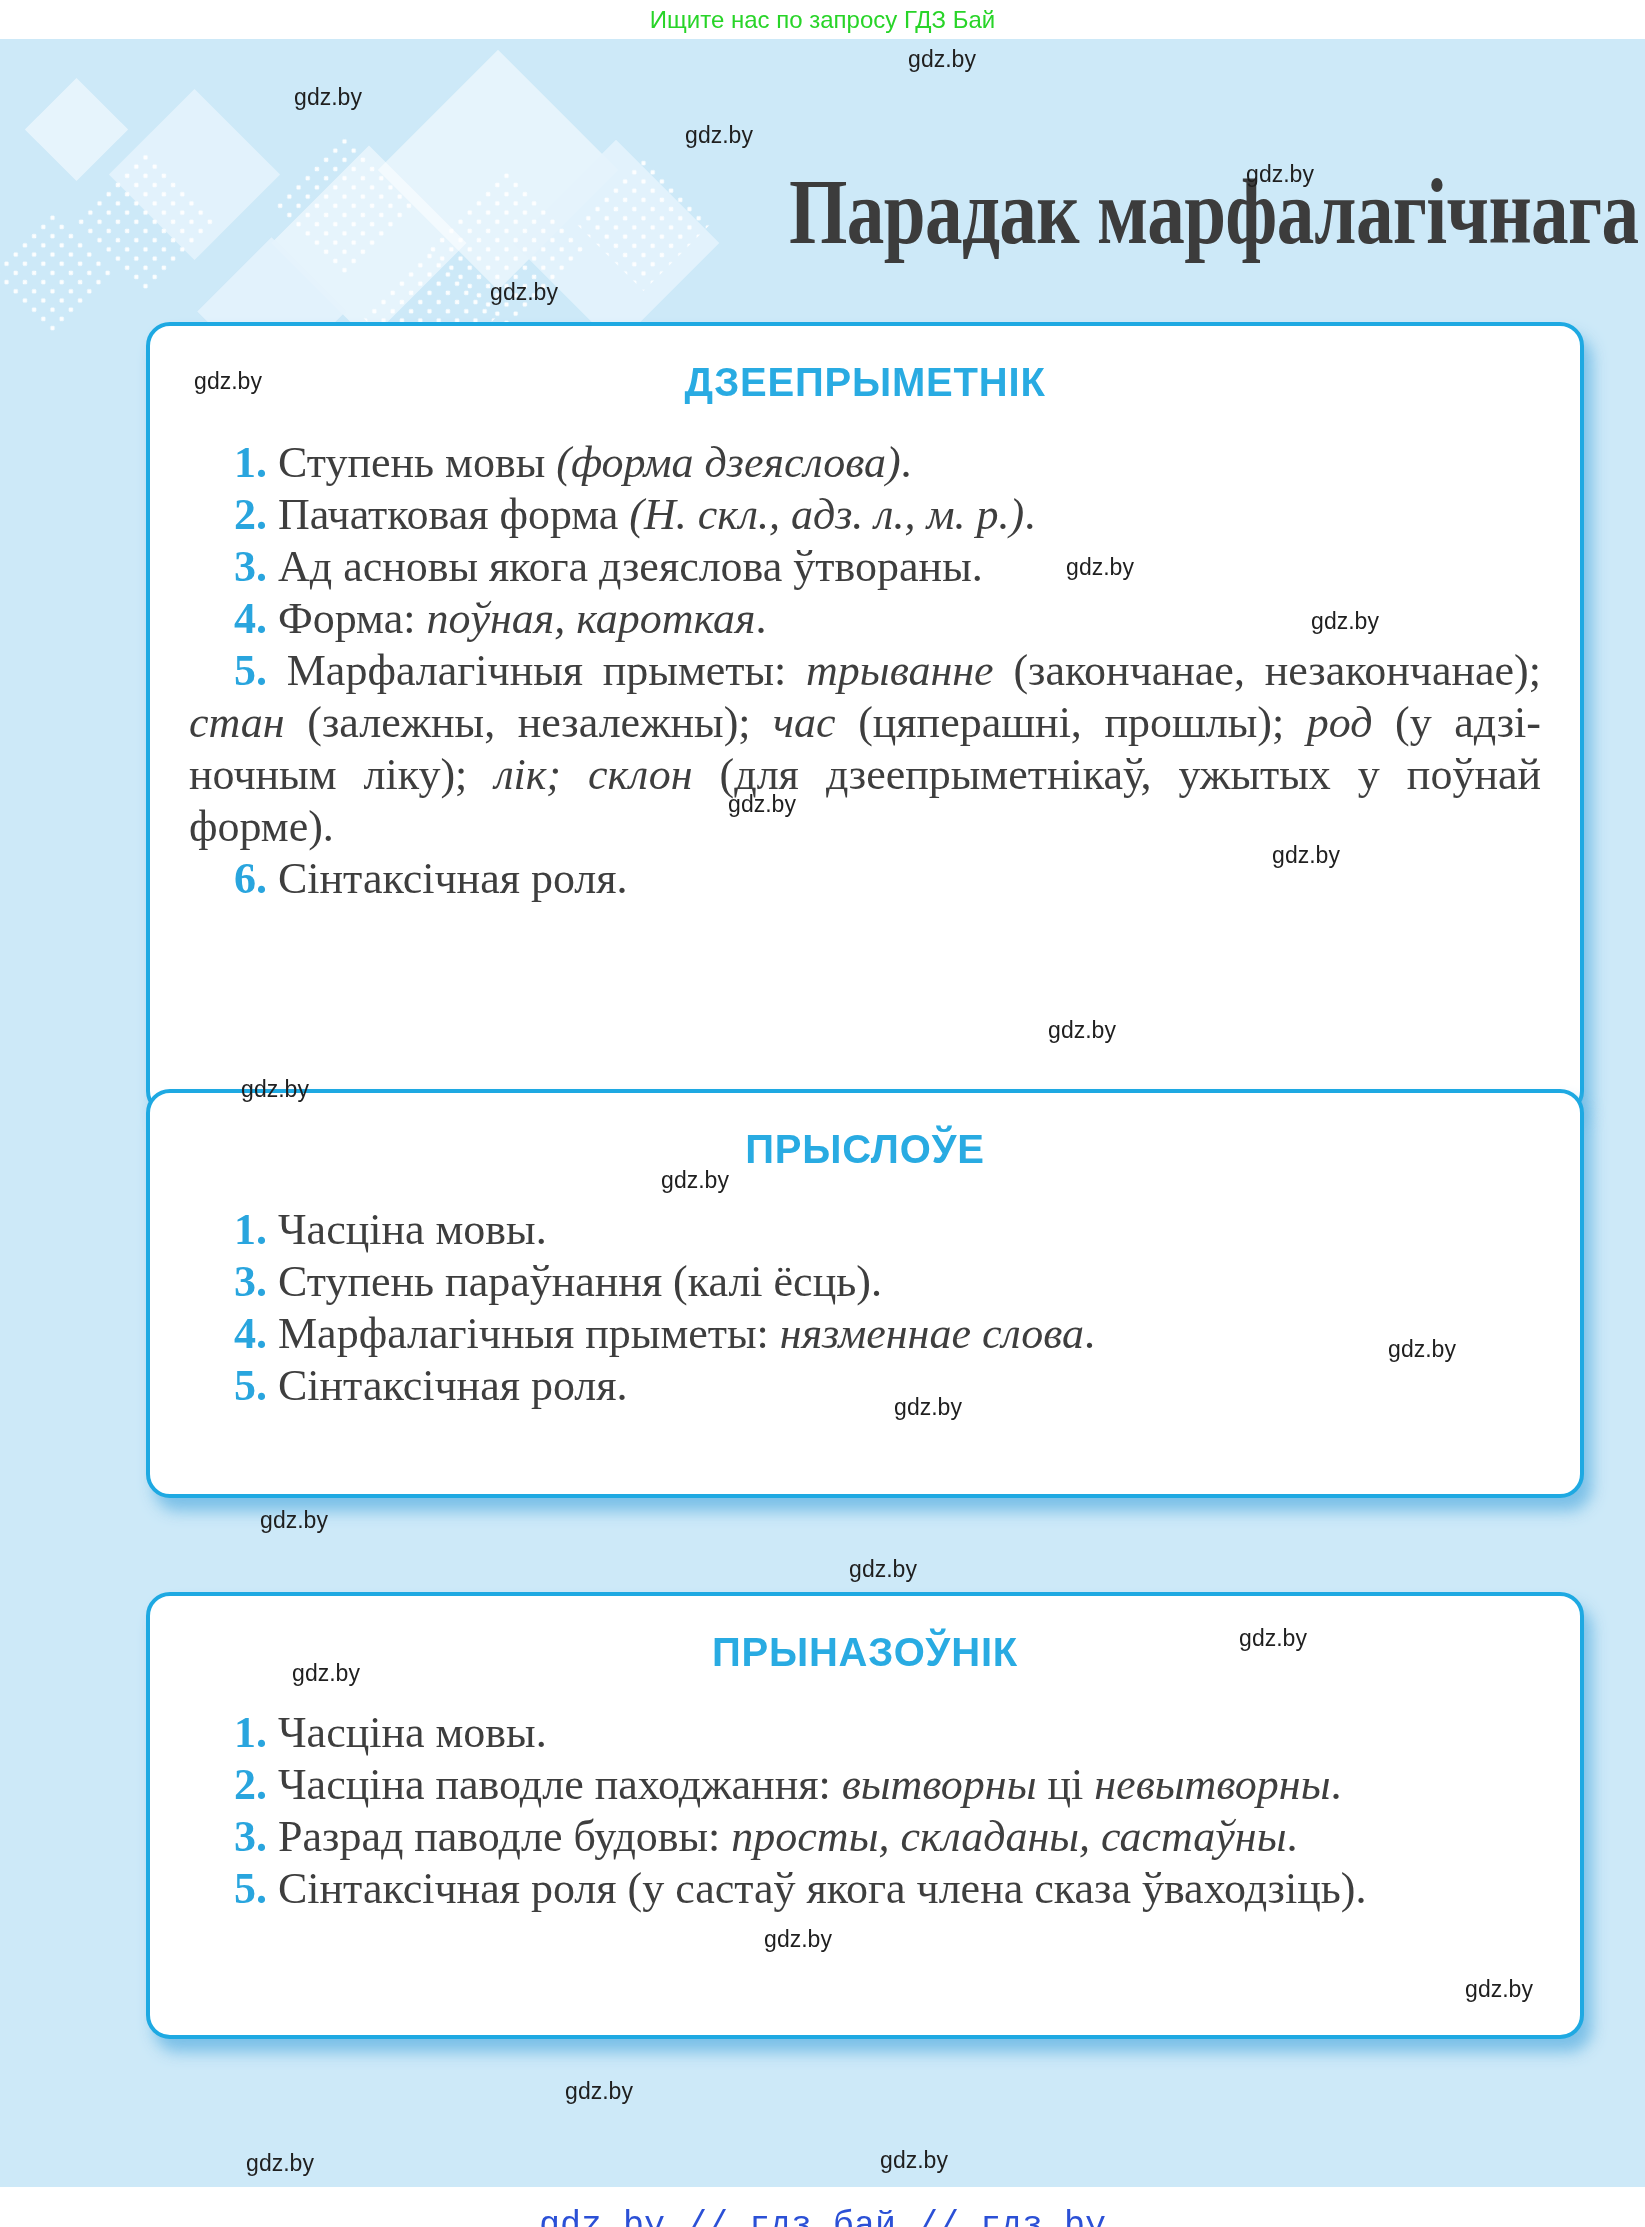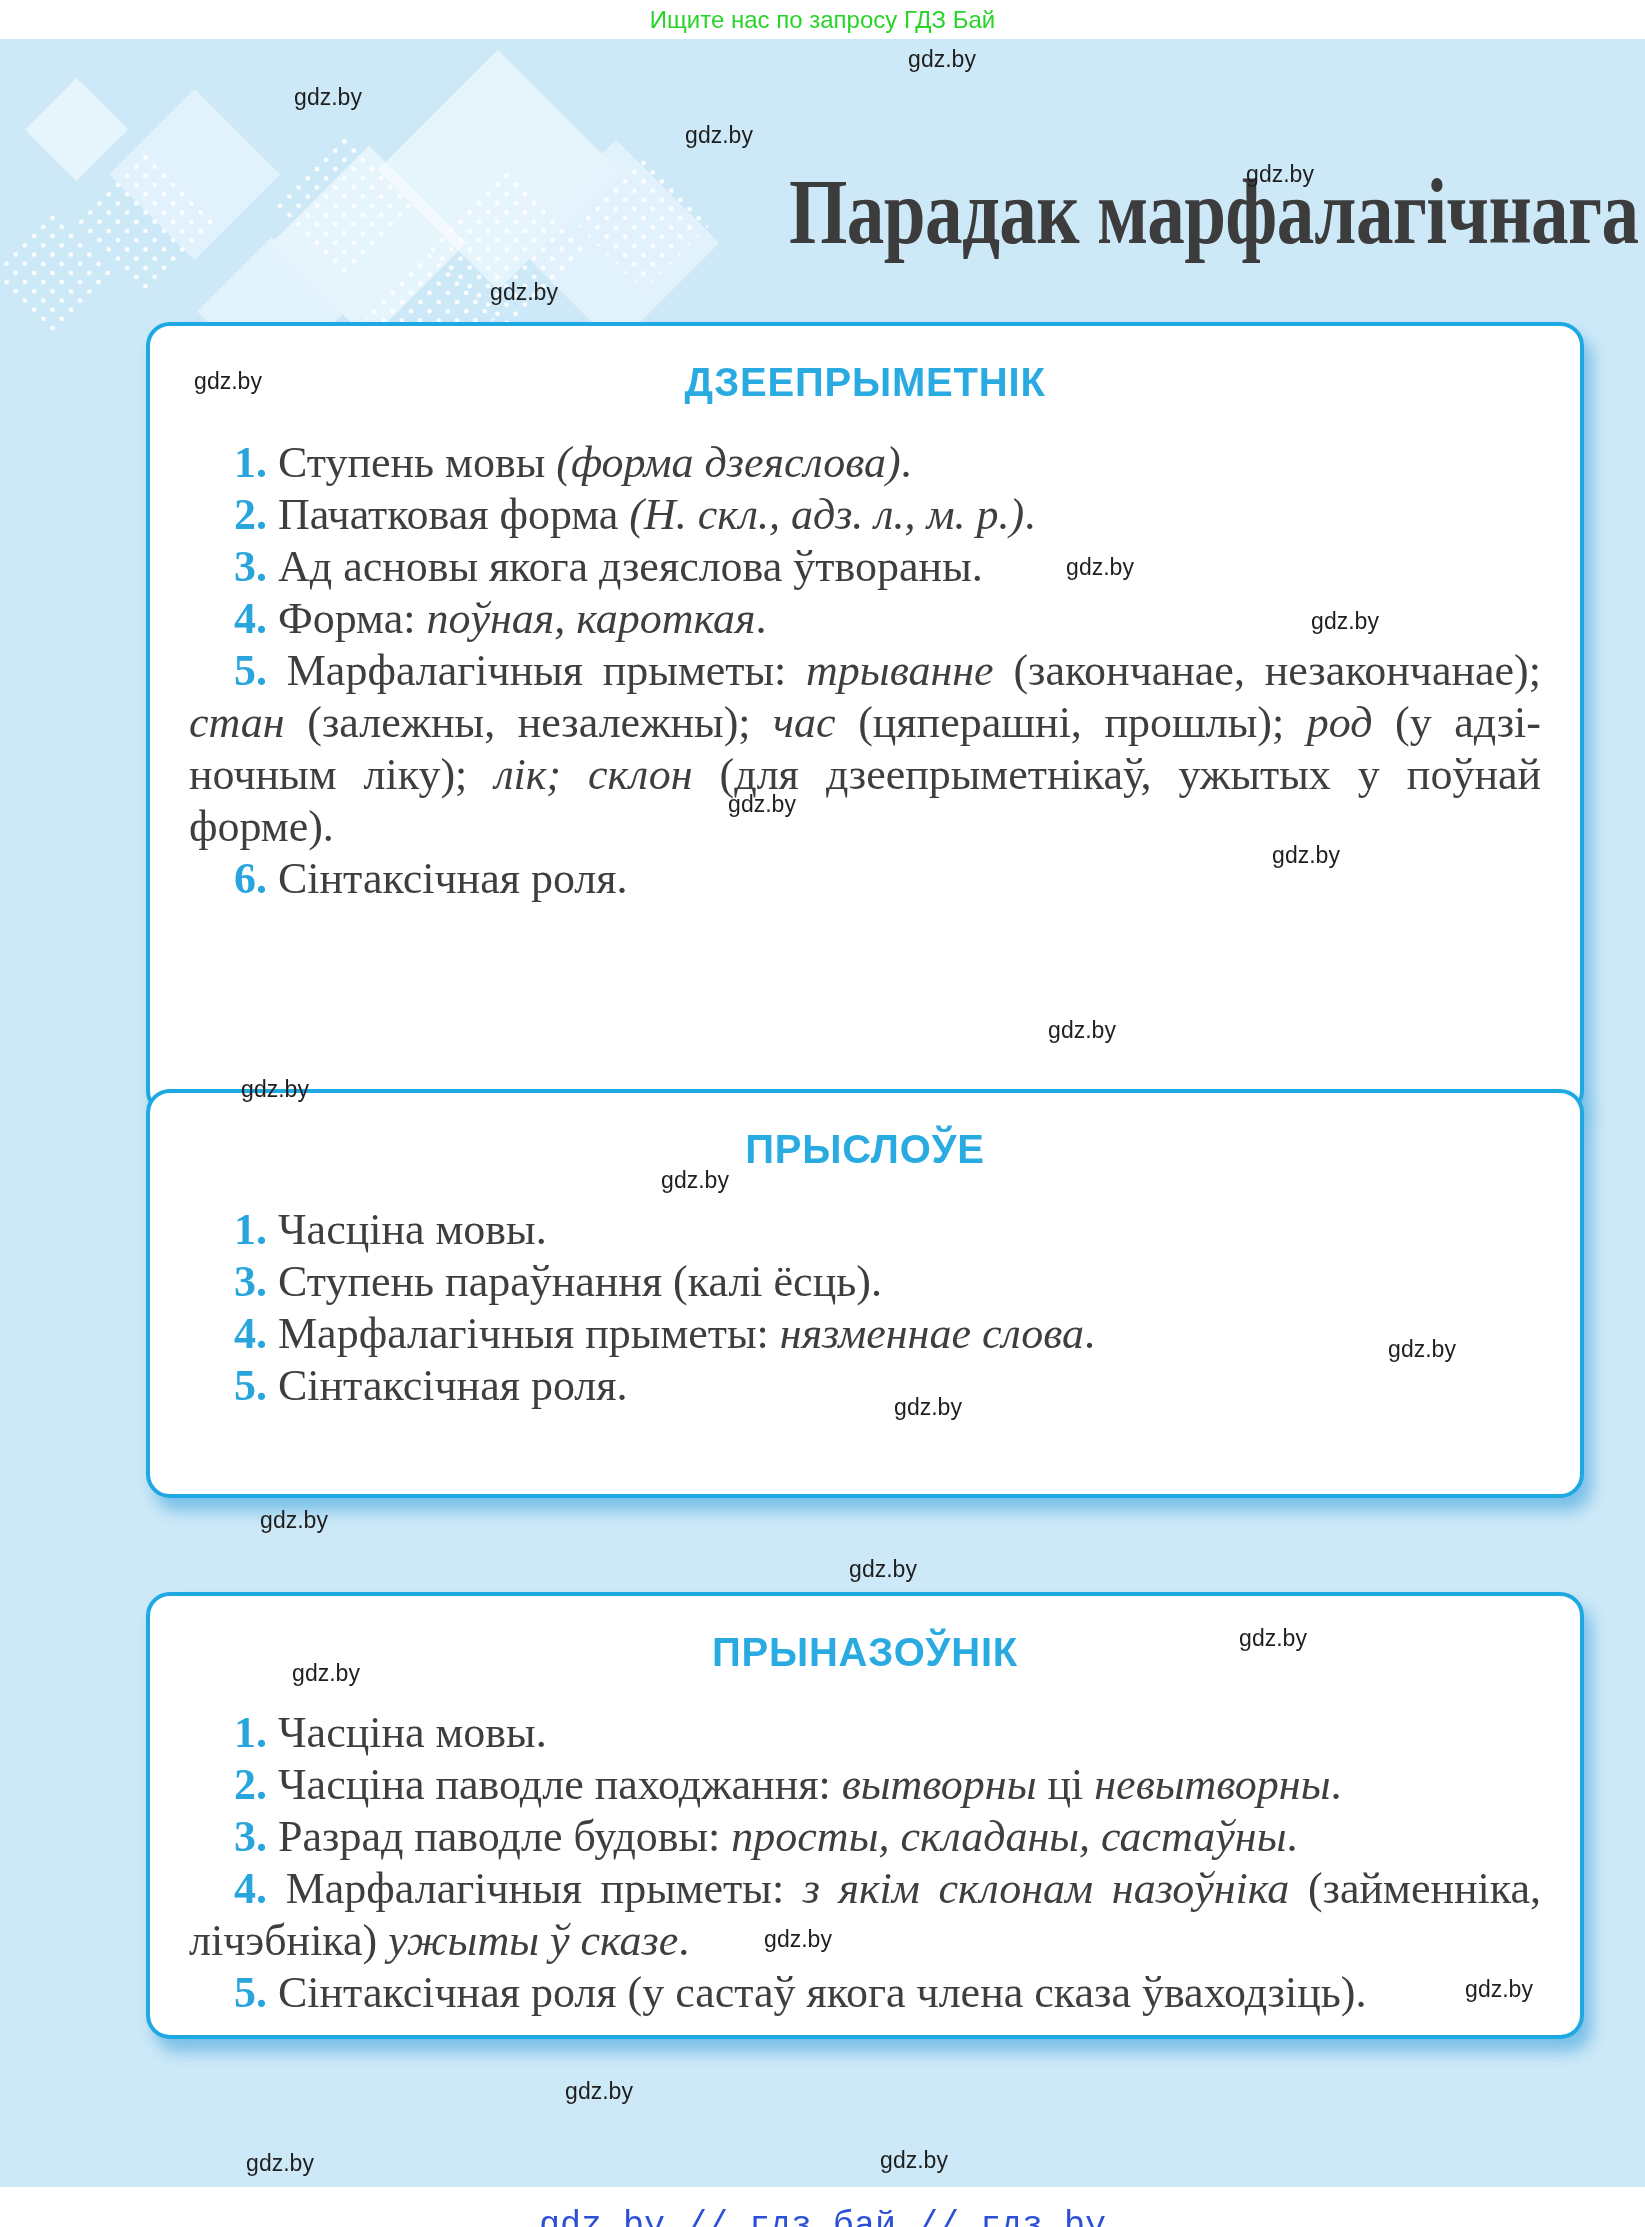--- a/index.html
+++ b/index.html
@@ -128,21 +128,20 @@
         <p class="item"><span class="num">5.</span> <span>Сінтаксічная роля.</span></p>
       </div>
   </section>
 
   <section class="card" id="card-2">
     <h2 class="card-title">ПРЫНАЗОЎНІК</h2>
     <div class="card-items">
         <p class="item"><span class="num">1.</span> <span>Часціна мовы.</span></p>
         <p class="item"><span class="num">2.</span> <span>Часціна паводле паходжання: </span><span class="it">вытворны</span><span> ці </span><span class="it">невытворны</span><span>.</span></p>
         <p class="item"><span class="num">3.</span> <span>Разрад паводле будовы: </span><span class="it">просты, складаны, састаўны</span><span>.</span></p>
-        <p class="item"><span class="num">4.</span> <span>Марфалагічныя прыметы: </span><span class="it">з якім склонам назоўніка</span><span> (займенніка, лічэбніка) </span><span class="it">ужыты ў сказе</span><span>.</span></p>
         <p class="item"><span class="num">5.</span> <span>Сінтаксічная роля (у састаў якога члена сказа ўваходзіць).</span></p>
       </div>
   </section>
 
   <div id="wm-layer">
       <span class="wm" style="left: 942px; top: 59px;">gdz.by</span>
       <span class="wm" style="left: 328px; top: 97px;">gdz.by</span>
       <span class="wm" style="left: 719px; top: 135px;">gdz.by</span>
       <span class="wm" style="left: 1280px; top: 174px;">gdz.by</span>
       <span class="wm" style="left: 524px; top: 292px;">gdz.by</span>

